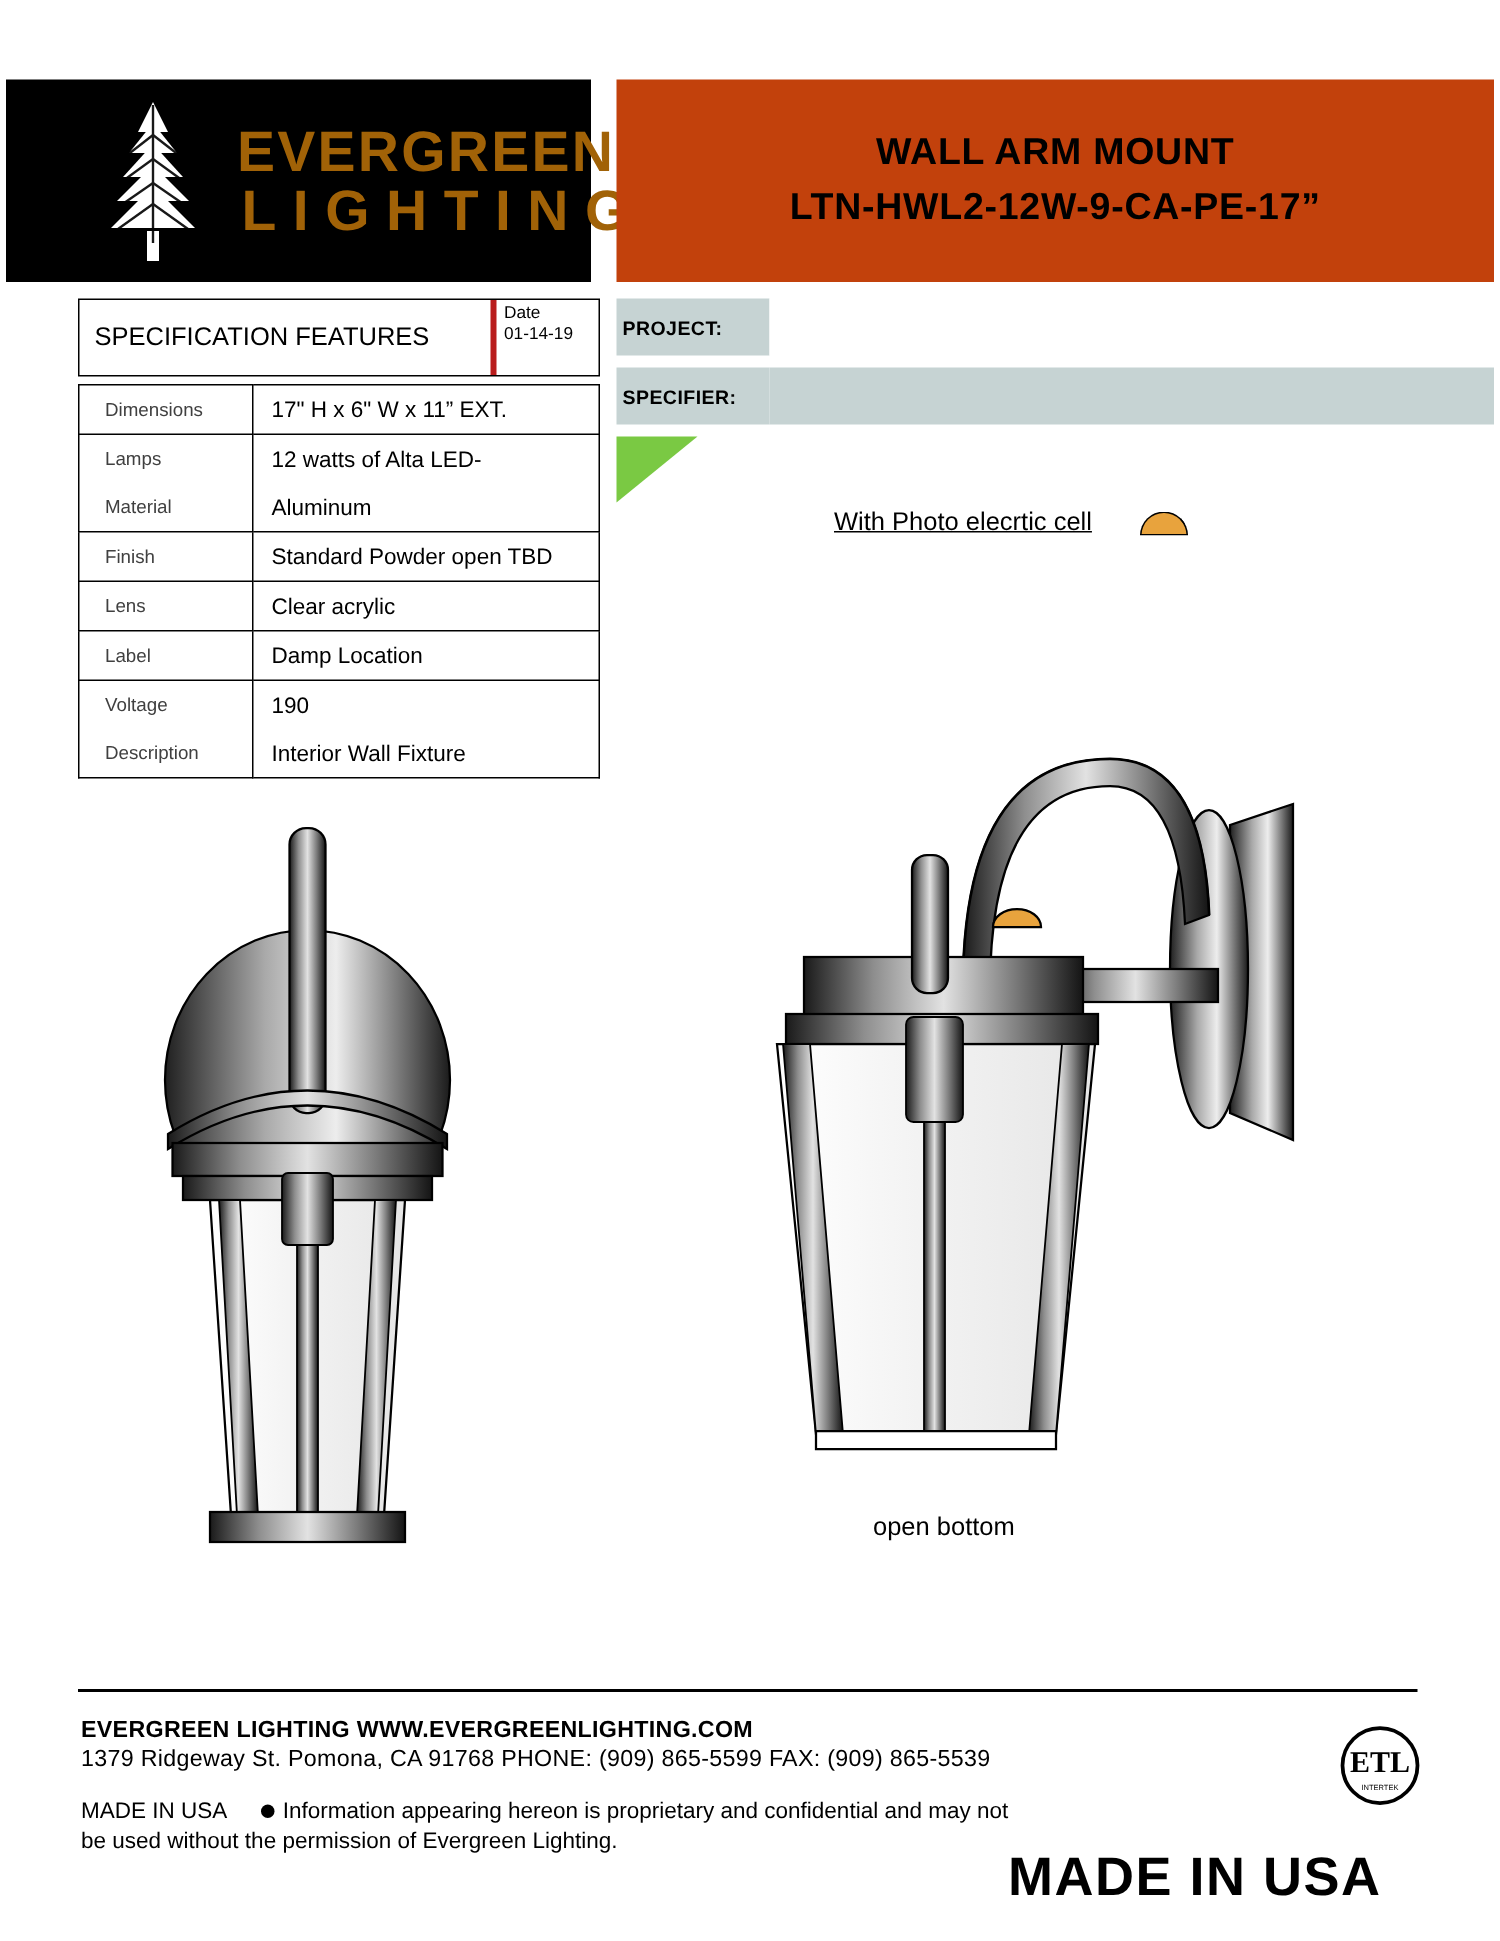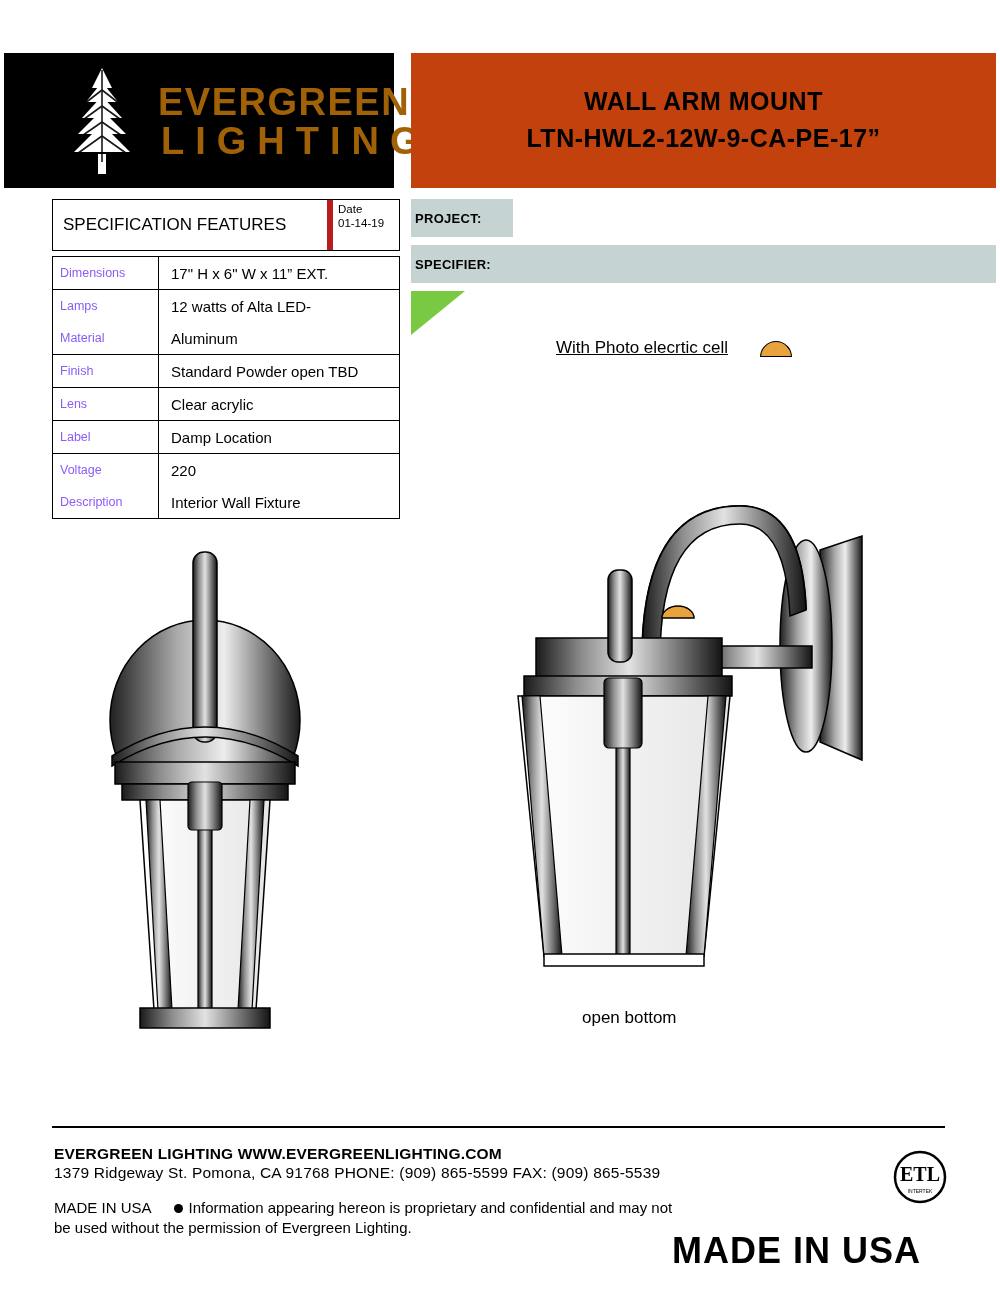--- a/index.html
+++ b/index.html
@@ -88,42 +88,42 @@
   }
   .spec-head-title {
     flex: 1;
     display: flex;
     align-items: center;
     padding-left: 10px;
     font-size: 17px;
   }
   .spec-head-date {
     width: 72px;
-    border-left: 6px solid #b91c1c;
+    border-left: 4px solid #b91c1c;
     box-sizing: border-box;
     padding: 2px 0 0 5px;
     font-size: 11.5px;
     line-height: 14px;
   }
   .spec-table {
     border-collapse: collapse;
     width: 348px;
     margin-top: 5px;
     table-layout: fixed;
   }
   .spec-table td {
     border: 1px solid #000;
     vertical-align: middle;
     height: 30px;
   }
   .spec-table td.k {
     width: 97px;
     font-size: 12.5px;
-    padding-left: 7px;
-    color: #8b5cf6;
+    padding-left: 17px;
+    color: #404040;
   }
   .spec-table td.v {
     font-size: 15px;
     padding-left: 12px;
   }
   .nb-bottom { border-bottom: none !important; }
   .nb-top { border-top: none !important; }
 
   
   .proj-label, .spec-label {
@@ -286,21 +286,21 @@
     <tr>
       <td class="k">Lens</td>
       <td class="v"> Clear acrylic</td>
     </tr>
     <tr>
       <td class="k">Label</td>
       <td class="v">Damp Location</td>
     </tr>
     <tr>
       <td class="k nb-bottom">Voltage</td>
-      <td class="v nb-bottom">220</td>
+      <td class="v nb-bottom">190</td>
     </tr>
     <tr>
       <td class="k nb-top">Description</td>
       <td class="v nb-top">Interior Wall Fixture</td>
     </tr>
   </tbody>
     </table>
 </div>
 
 <div class="proj-label">PROJECT:</div>

